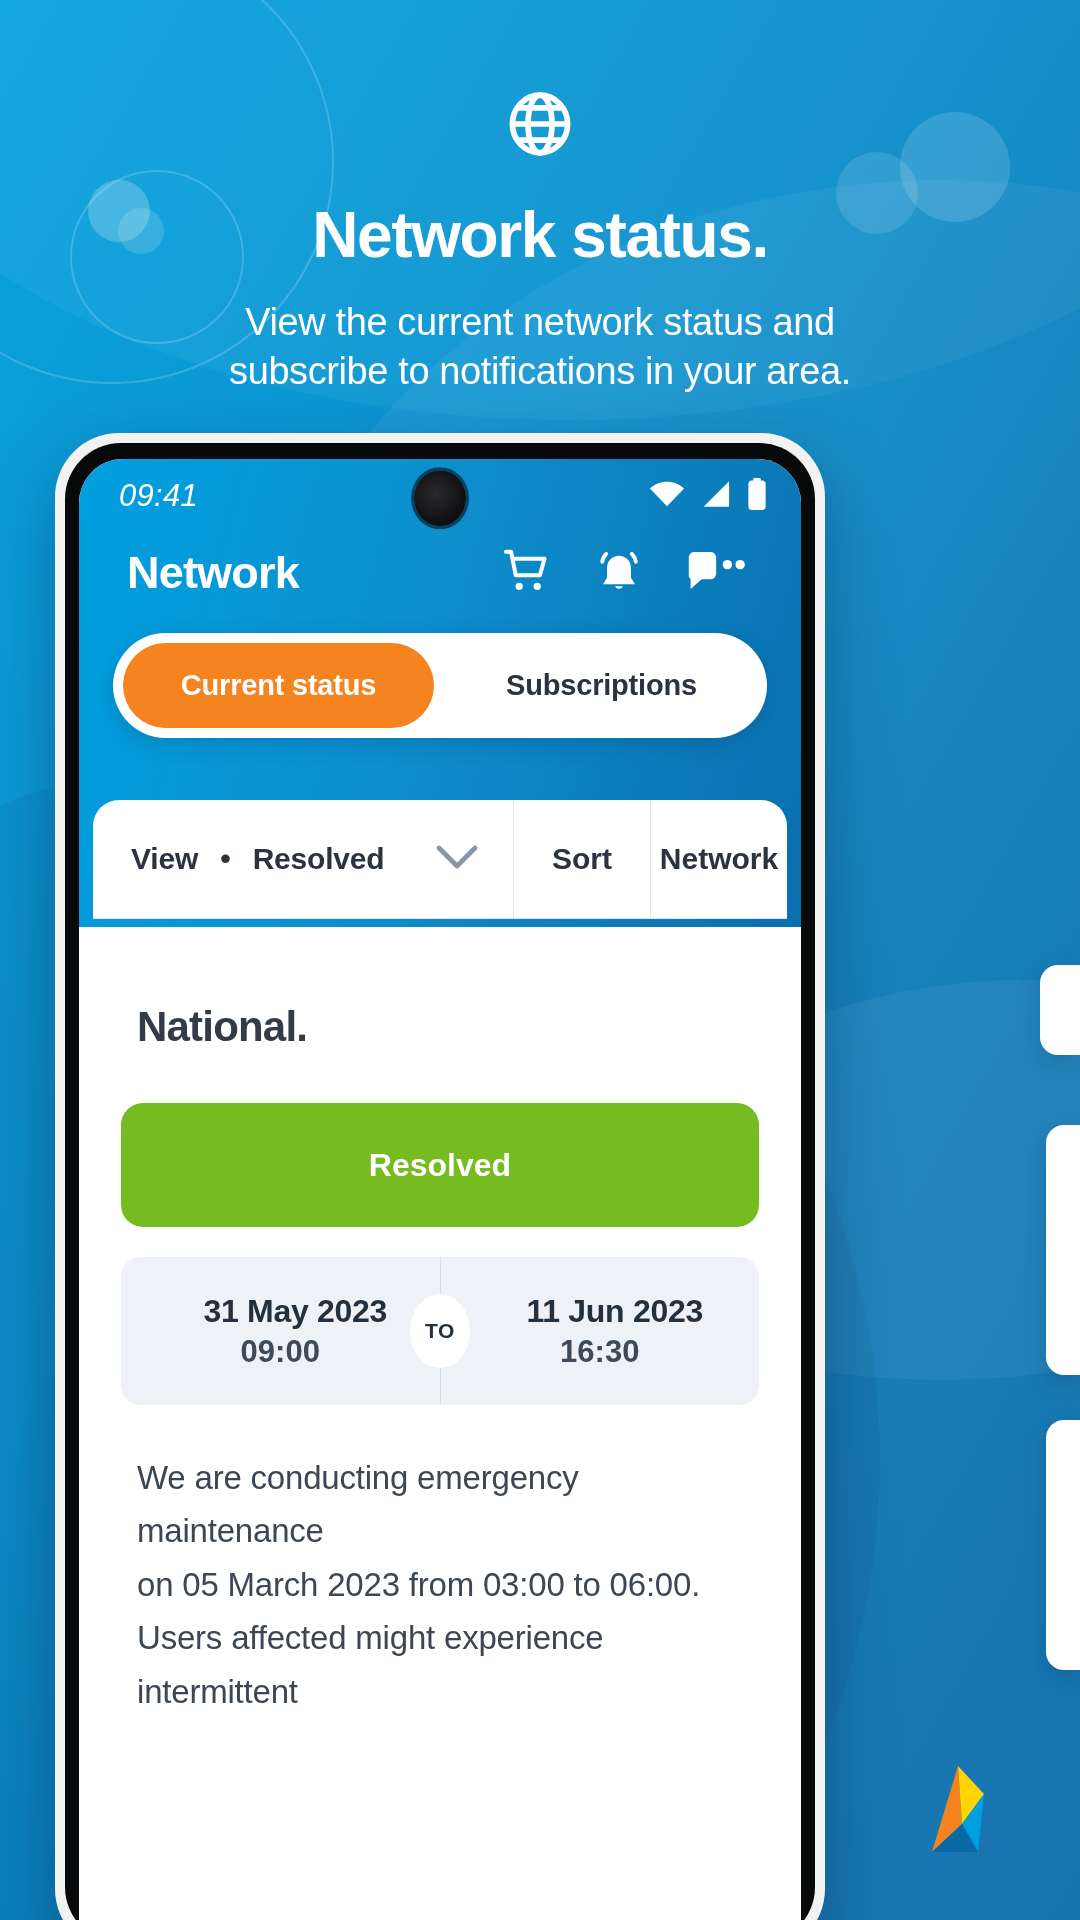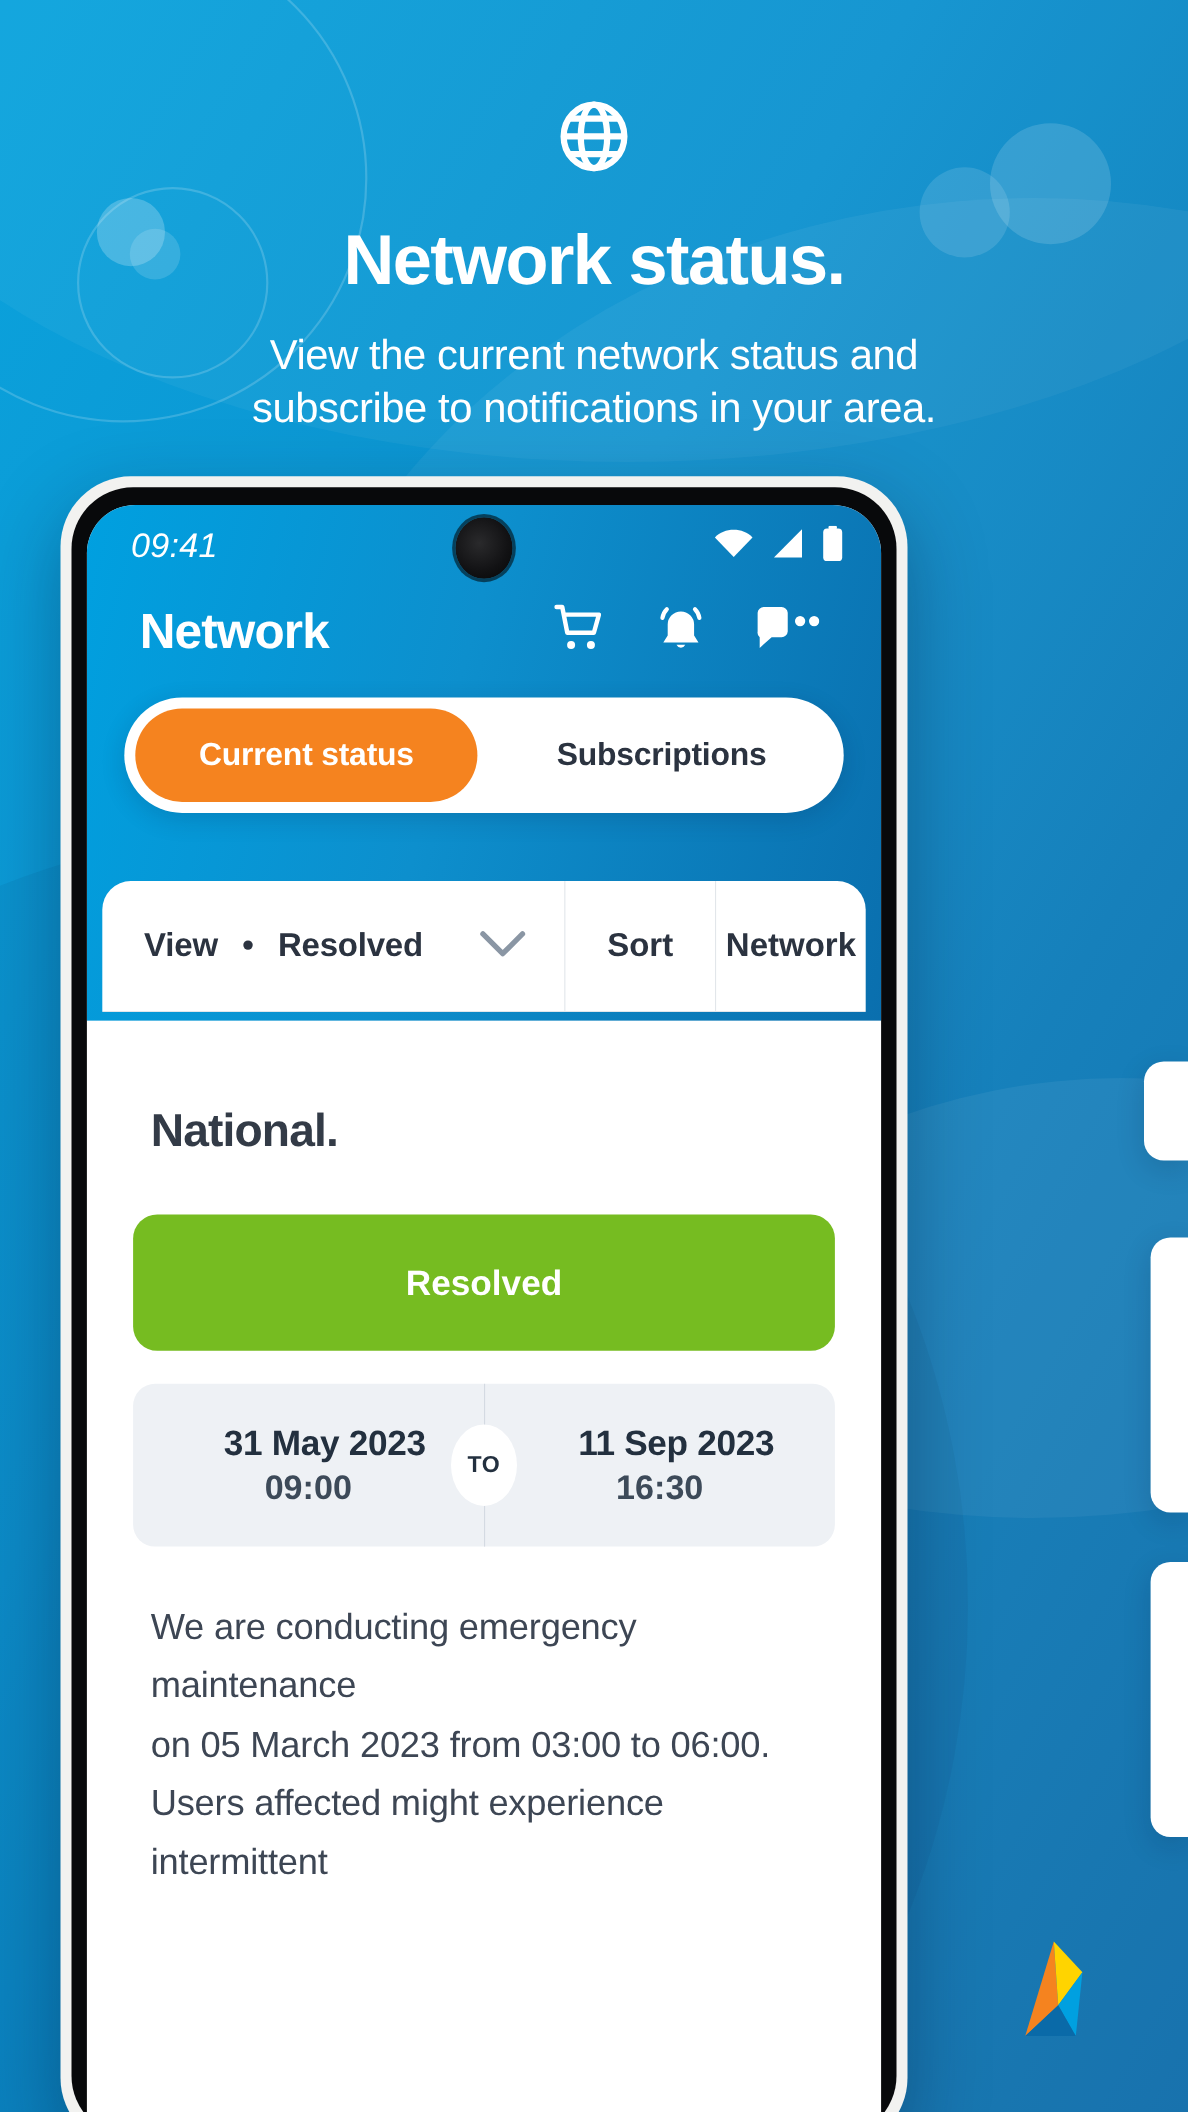--- a/index.html
+++ b/index.html
@@ -496,21 +496,21 @@
 
           <div class="status-pill">Resolved</div>
 
           <div class="daterange">
             <div class="dr-half">
               <div class="dr-date">31 May 2023</div>
               <div class="dr-time">09:00</div>
             </div>
             <div class="dr-divider"></div>
             <div class="dr-half">
-              <div class="dr-date">11 Sep 2023</div>
+              <div class="dr-date">11 Jun 2023</div>
               <div class="dr-time">16:30</div>
             </div>
             <div class="dr-to">TO</div>
           </div>
 
           <div class="body-text">
             <div>We are conducting emergency maintenance</div>
             <div>on 05 March 2023 from 03:00 to 06:00.</div>
             <div>Users affected might experience intermittent</div>
           </div>

